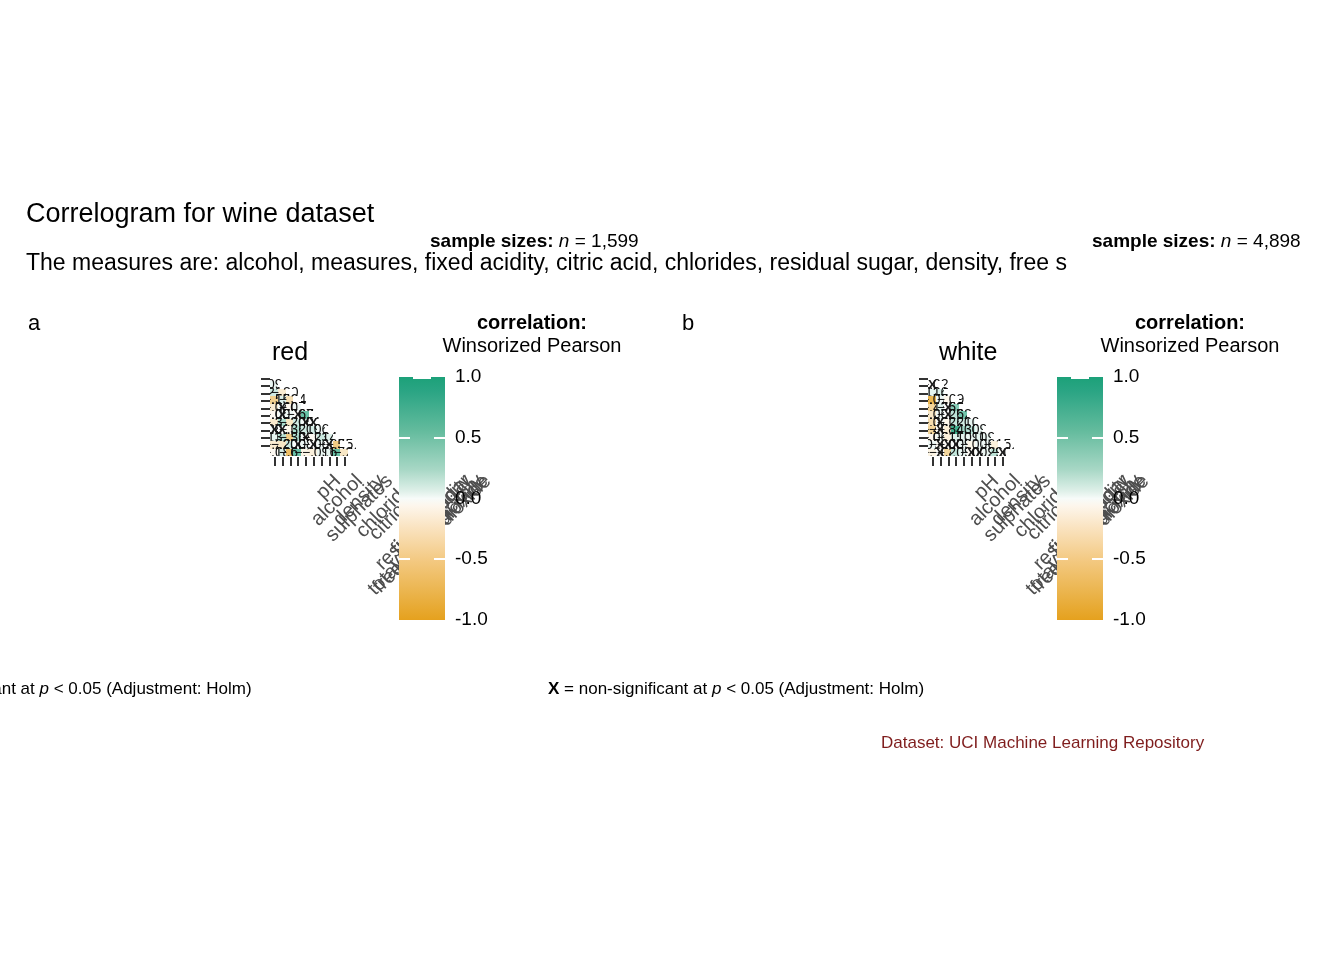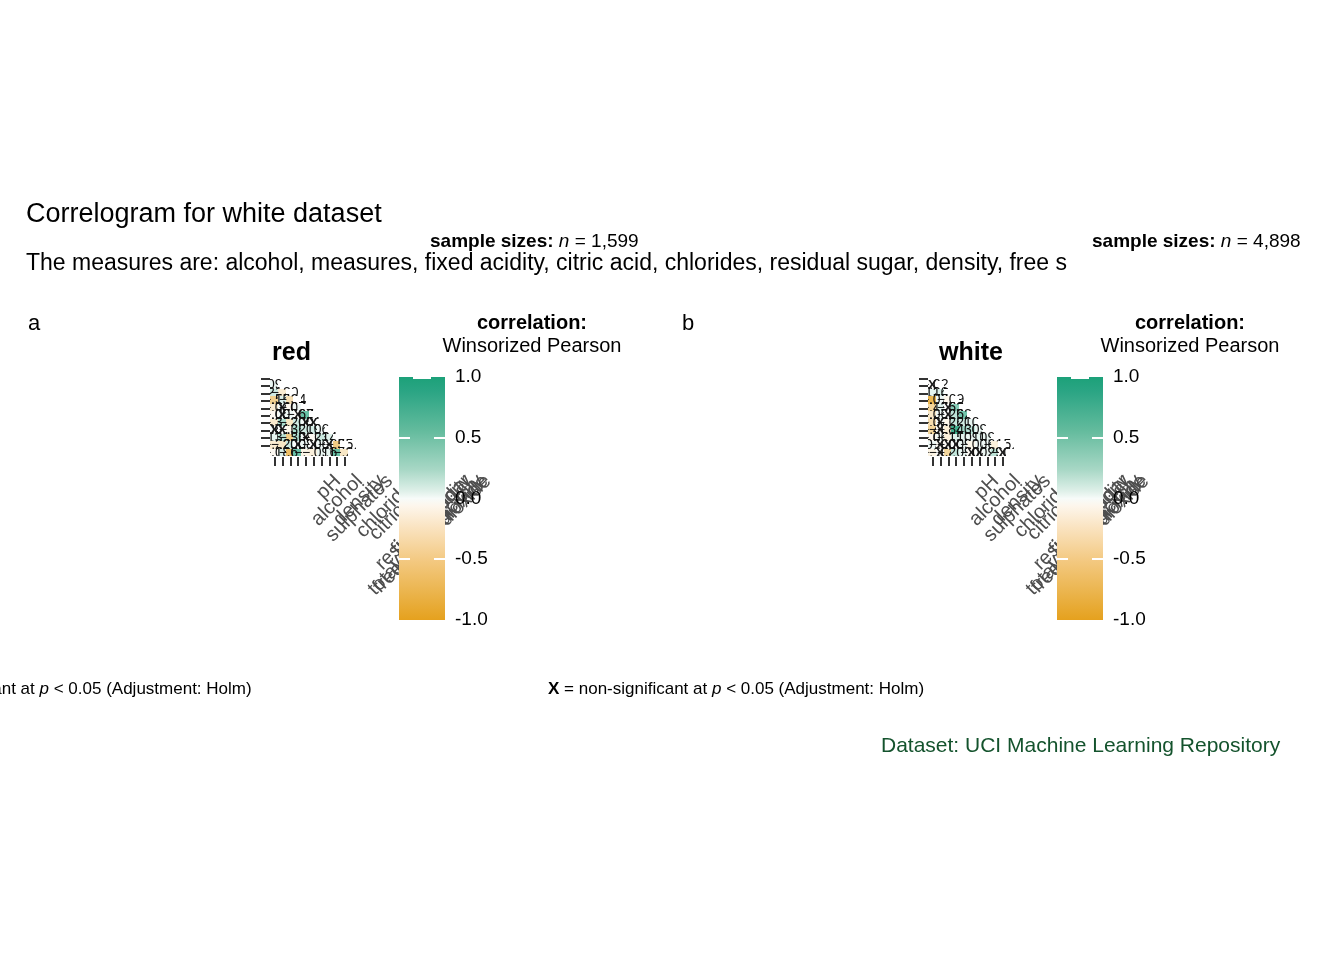--- a/index.html
+++ b/index.html
@@ -19,21 +19,21 @@
   
   .ssize{text-align:center;font-size:19px;line-height:1.08;}
   .ssize .hdr{font-weight:bold;font-size:19px;}
   .ssize .val{font-size:19px;}
   .ssize .val i{font-style:italic;}
 
   
   .panel-tag{font-size:22px;color:#000;}
 
   
-  .panel-title{font-size:25px;font-weight:bold;color:#000;}
+  .panel-title{font-size:25px;font-weight:normal;color:#000;}
 
   
   .legend-title{font-size:20px;line-height:1.15;}
   .legend-title .hdr{font-weight:bold;display:block;text-align:center;}
   .legend-title .sub{display:block;text-align:center;font-weight:normal;}
   .cbar{
     position:absolute;width:46px;height:243px;
     background:linear-gradient(to bottom,
         #1ca179 0%,
         #2ba584 6%,
@@ -60,26 +60,26 @@
   .tick-v{position:absolute;background:#333333;height:2px;}
   .tick-h{position:absolute;background:#333333;width:2px;}
   
   .xlab{position:absolute;color:#4d4d4d;font-size:20px;white-space:nowrap;
         transform-origin:right top;transform:rotate(-45deg);line-height:1;}
 
   
   .caption{position:absolute;font-size:17px;color:#000;white-space:nowrap;}
   .caption b{font-weight:bold;}
   .caption i{font-style:italic;}
-  #dataset-credit{position:absolute;font-size:21px;color:#14532d;white-space:nowrap;}
+  #dataset-credit{position:absolute;font-size:17px;color:#7f1d1d;white-space:nowrap;}
 </style>
 </head>
 <body>
 
-<div class="abs" id="main-title">Correlogram for white dataset</div>
+<div class="abs" id="main-title">Correlogram for wine dataset</div>
 
 <div class="abs" id="main-subtitle">The measures are: alcohol, measures, fixed acidity, citric acid, chlorides, residual sugar, density, free s</div>
 
 <div class="abs panel-tag" style="left:28px;top:310px;">a</div>
 
 <div class="abs ssize" style="left:430px;top:231px;width:180px;">
   <span class="hdr">sample sizes:</span>
   <span class="val"><i>n</i> = 1,599</span>
 </div>
 

